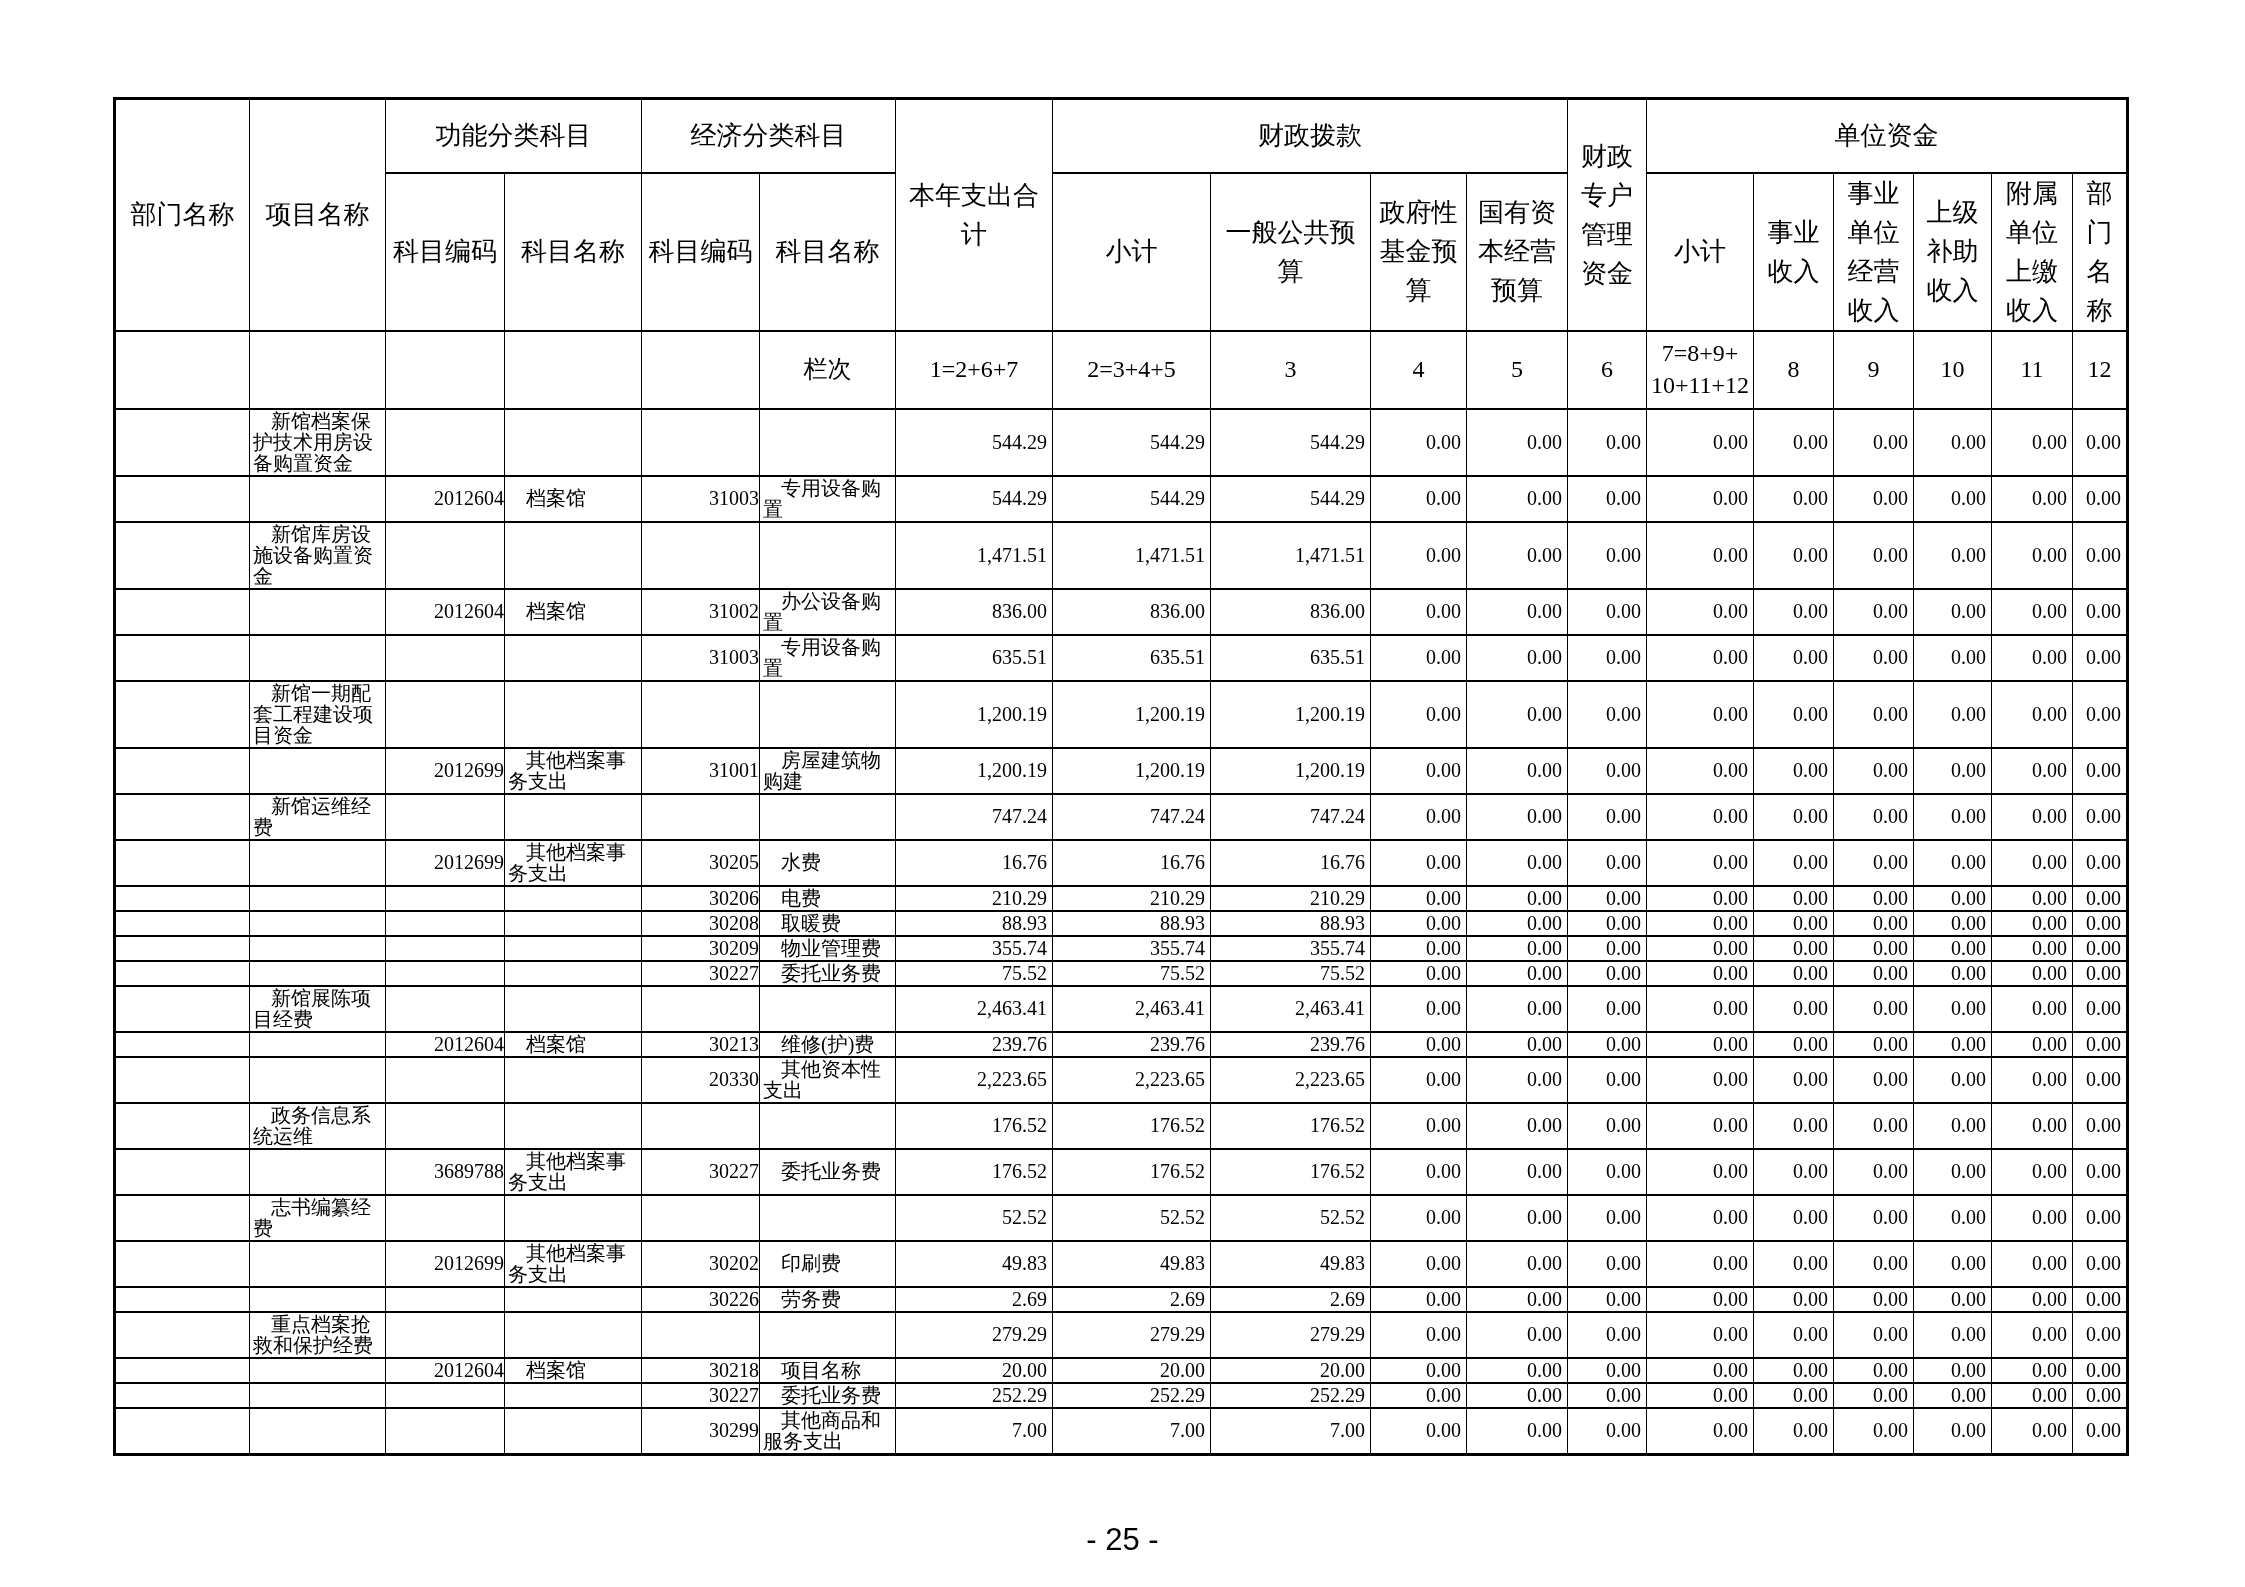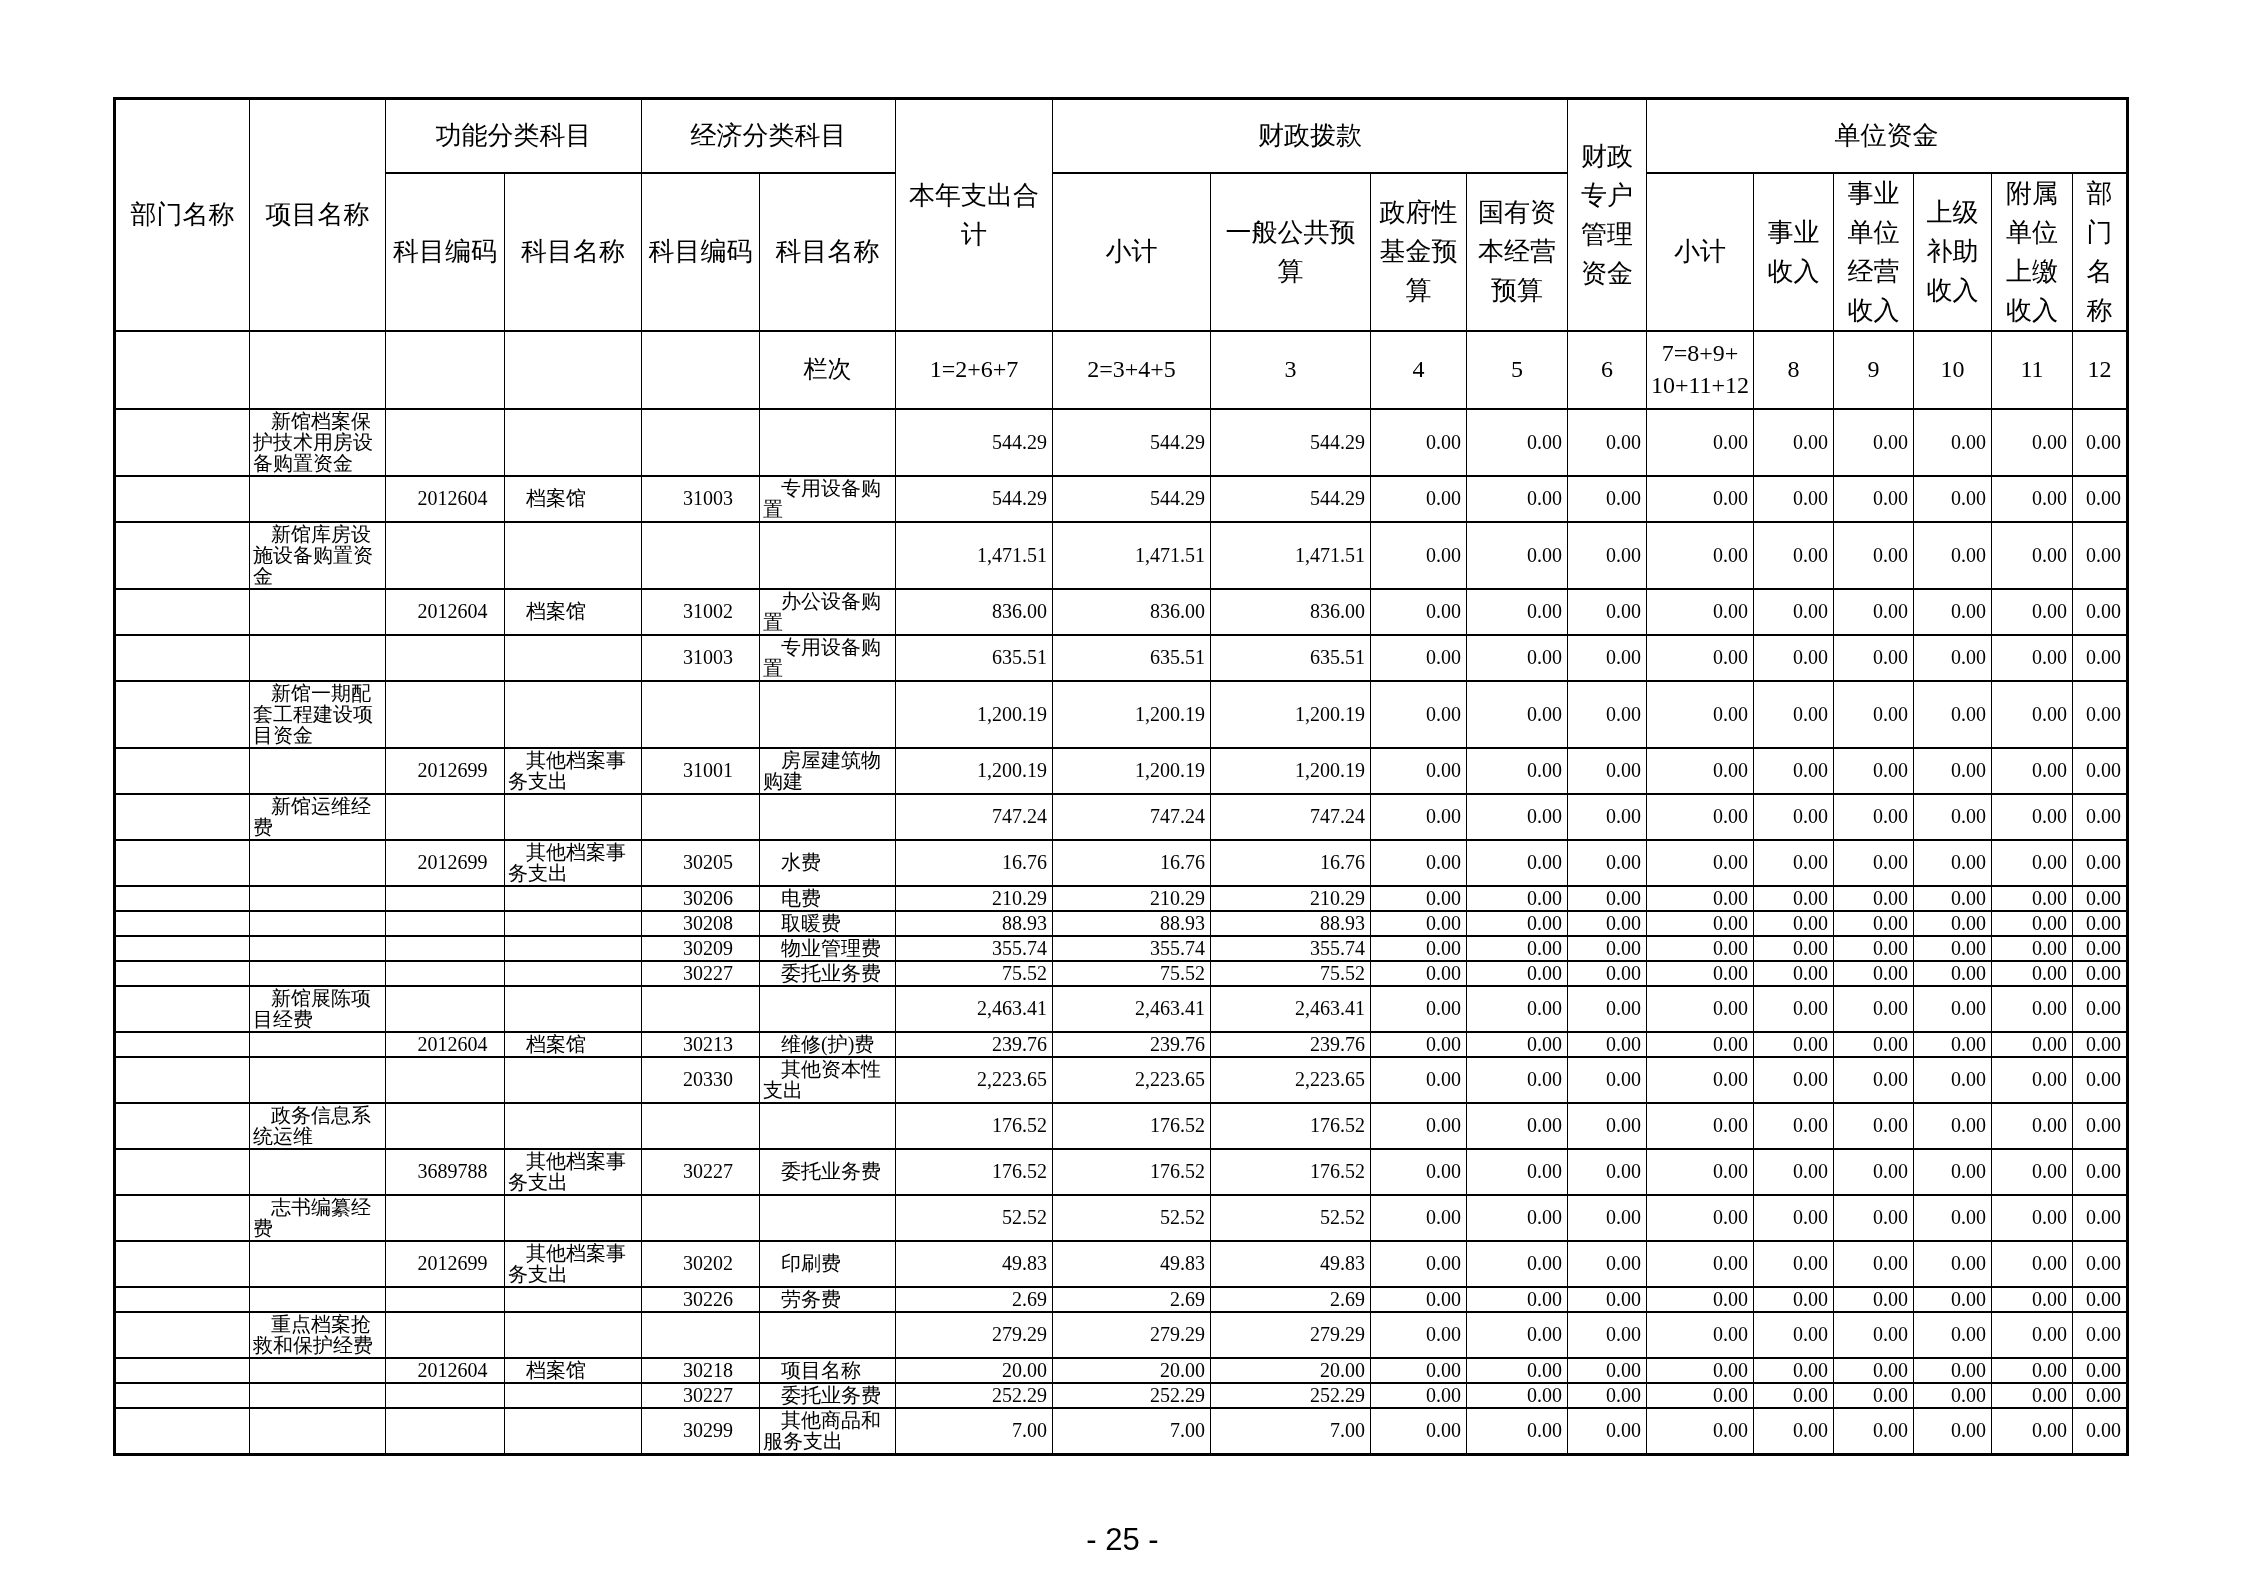--- a/index.html
+++ b/index.html
@@ -43,21 +43,21 @@
     font-size:24px;
     line-height:1.3;
     white-space:pre-line;
   }
   tbody td {
     font-size:20px;
     line-height:21px;
     height:23px;
   }
   tbody td.name { text-align:left; padding:1px 3px; text-indent:18px; }
-  tbody td.code { text-align:center; padding-left:15px; }
+  tbody td.code { text-align:right; padding-left:15px; }
   tbody td.num  { text-align:right; padding-right:5px; }
 
   .note {
     margin:8px 0 0 116px;
     font-size:22px;
     line-height:1.3;
   }
   .pageno {
     position:absolute;
     top:1522px; left:0;

